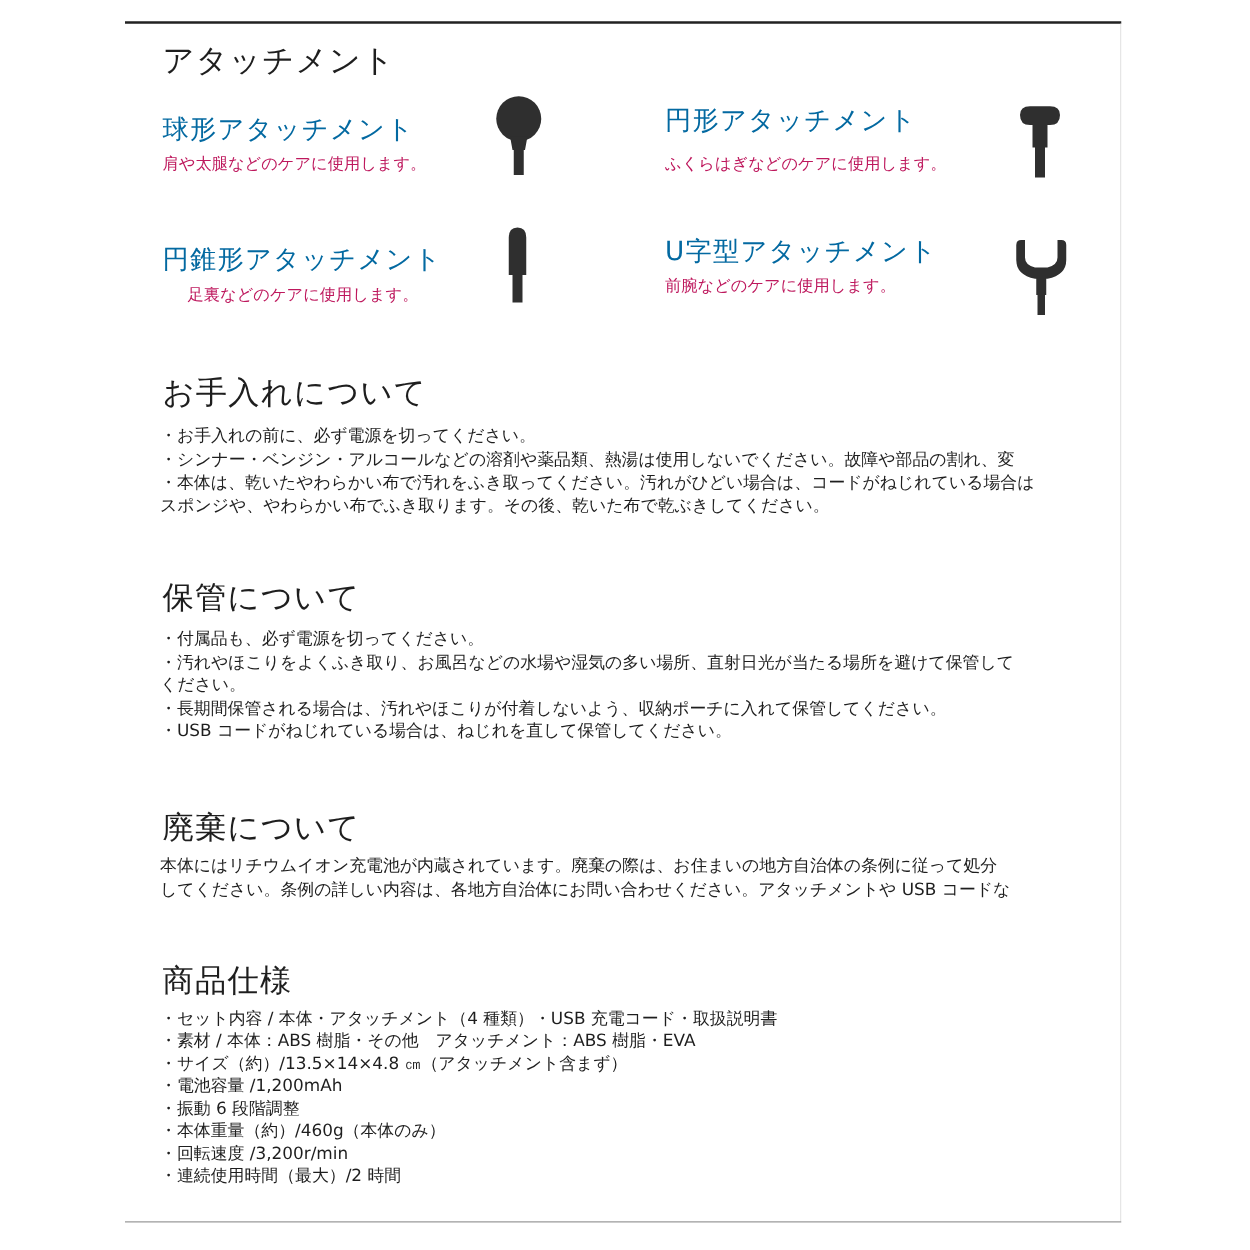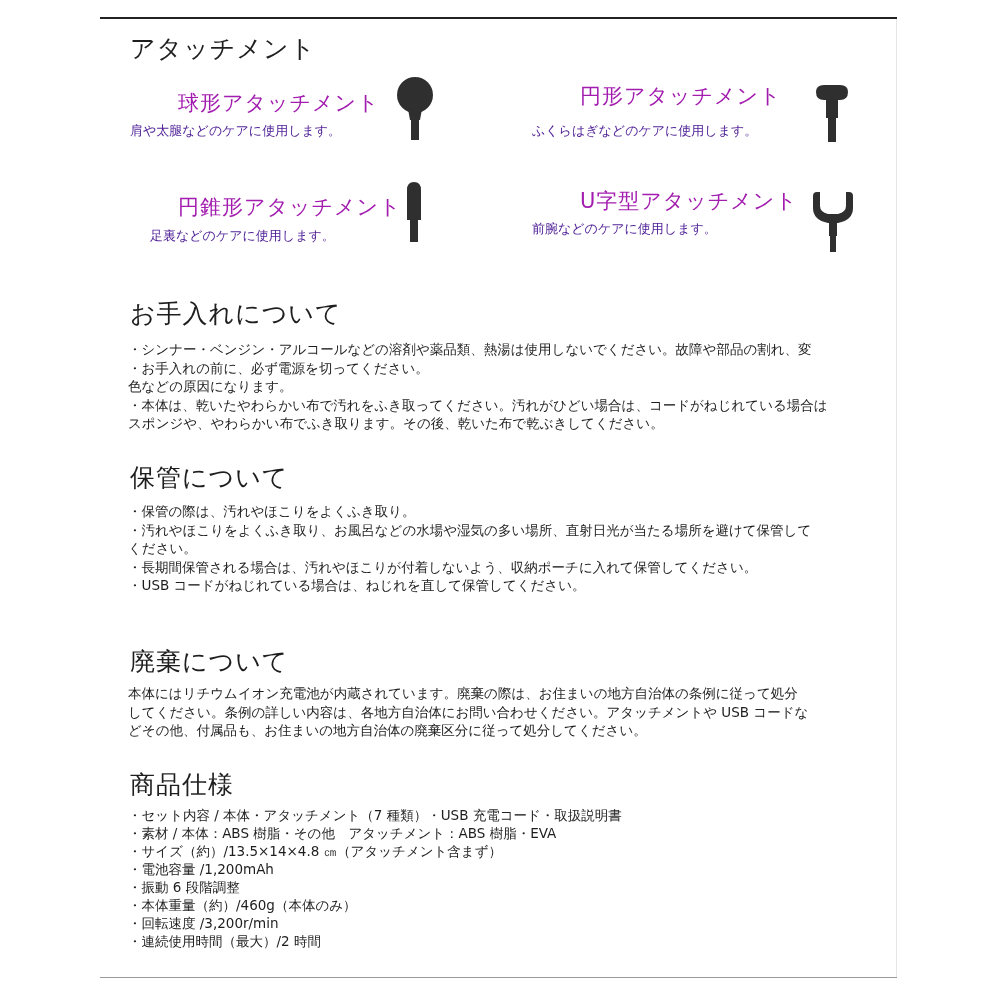--- a/index.html
+++ b/index.html
@@ -3,22 +3,22 @@
 <meta charset="utf-8">
 <style>
   html, body { margin: 0; padding: 0; background: #ffffff; }
   body { width: 1000px; height: 1000px; position: relative; overflow: hidden;
          font-family: "DejaVu Sans", "Liberation Sans", sans-serif; color: #1a1a1a; }
   .top-rule { position: absolute; left: 100px; top: 17px; width: 797px; height: 2px; background: #222; }
   .bottom-rule { position: absolute; left: 100px; top: 977px; width: 797px; height: 1px; background: #9a9a9a; }
   .right-rule { position: absolute; left: 896px; top: 19px; width: 1px; height: 958px; background: #e6e6e6; }
 
   .h1 { position: absolute; left: 130px; font-size: 25px; letter-spacing: 1px; color: #1e1e1e; white-space: nowrap; }
-  .att-title { position: absolute; font-size: 21px; letter-spacing: 1px; white-space: nowrap; color: #a21caf; margin-left: 48px; }
-  .att-desc { position: absolute; font-size: 13px; white-space: nowrap; color: #4c1d95; }
+  .att-title { position: absolute; font-size: 21px; letter-spacing: 1px; white-space: nowrap; color: #0369a1; }
+  .att-desc { position: absolute; font-size: 13px; white-space: nowrap; color: #be185d; }
   .body-lines { position: absolute; left: 128px; font-size: 13.5px; line-height: 18.5px; white-space: nowrap; color: #1e1e1e; }
   .body-lines div { height: 18.5px; }
   .spec-lines { position: absolute; left: 128px; top: 806px; font-size: 13.5px; line-height: 18px; white-space: nowrap; color: #1e1e1e; }
   .spec-lines div { height: 18px; }
 
   .icon { position: absolute; }
 </style>
 </head>
 <body>
 
@@ -58,52 +58,50 @@
     <div class="att-desc" style="left:532px; top:220px;">前腕などのケアに使用します。</div>
     <svg class="icon" style="left:810px; top:190px;" width="46" height="64" viewBox="0 0 46 64">
       <path d="M3 6 Q3 2 7 2 L10 2 L10 16 Q10 22 18 24 L28 24 Q36 22 36 16 L36 2 L39 2 Q43 2 43 6 L43 18 Q43 30 28 33 L27 33 L27 46 L26 46 L26 62 L20 62 L20 46 L19 46 L19 33 L18 33 Q3 30 3 18 Z" fill="#2f2f2f"></path>
     </svg>
   </div>
 </div>
 
 <div>
   <div class="h1" style="top:297px;">お手入れについて</div>
   <div class="body-lines" style="top:340px;">
+    <div>・お手入れの前に、必ず電源を切ってください。</div>
     <div>・シンナー・ベンジン・アルコールなどの溶剤や薬品類、熱湯は使用しないでください。故障や部品の割れ、変</div>
-    <div>・お手入れの前に、必ず電源を切ってください。</div>
-    <div>色などの原因になります。</div>
     <div>・本体は、乾いたやわらかい布で汚れをふき取ってください。汚れがひどい場合は、コードがねじれている場合は</div>
     <div>スポンジや、やわらかい布でふき取ります。その後、乾いた布で乾ぶきしてください。</div>
   </div>
 </div>
 
 <div>
   <div class="h1" style="top:461px;text-align:right;">保管について</div>
   <div class="body-lines" style="top:502px;">
-    <div>・保管の際は、汚れやほこりをよくふき取り。</div>
+    <div>・付属品も、必ず電源を切ってください。</div>
     <div>・汚れやほこりをよくふき取り、お風呂などの水場や湿気の多い場所、直射日光が当たる場所を避けて保管して</div>
     <div>ください。</div>
     <div>・長期間保管される場合は、汚れやほこりが付着しないよう、収納ポーチに入れて保管してください。</div>
     <div>・USB コードがねじれている場合は、ねじれを直して保管してください。</div>
   </div>
 </div>
 
 <div>
   <div class="h1" style="top:645px;">廃棄について</div>
   <div class="body-lines" style="top:684px;">
     <div>本体にはリチウムイオン充電池が内蔵されています。廃棄の際は、お住まいの地方自治体の条例に従って処分</div>
     <div>してください。条例の詳しい内容は、各地方自治体にお問い合わせください。アタッチメントや USB コードな</div>
-    <div>どその他、付属品も、お住まいの地方自治体の廃棄区分に従って処分してください。</div>
   </div>
 </div>
 
 <div>
   <div class="h1" style="top:768px;">商品仕様</div>
   <div class="spec-lines">
-    <div>・セット内容 / 本体・アタッチメント（7 種類）・USB 充電コード・取扱説明書</div>
+    <div>・セット内容 / 本体・アタッチメント（4 種類）・USB 充電コード・取扱説明書</div>
     <div>・素材 / 本体：ABS 樹脂・その他　アタッチメント：ABS 樹脂・EVA</div>
     <div>・サイズ（約）/13.5×14×4.8 ㎝（アタッチメント含まず）</div>
     <div>・電池容量 /1,200mAh</div>
     <div>・振動 6 段階調整</div>
     <div>・本体重量（約）/460g（本体のみ）</div>
     <div>・回転速度 /3,200r/min</div>
     <div>・連続使用時間（最大）/2 時間</div>
   </div>
 </div>
 

